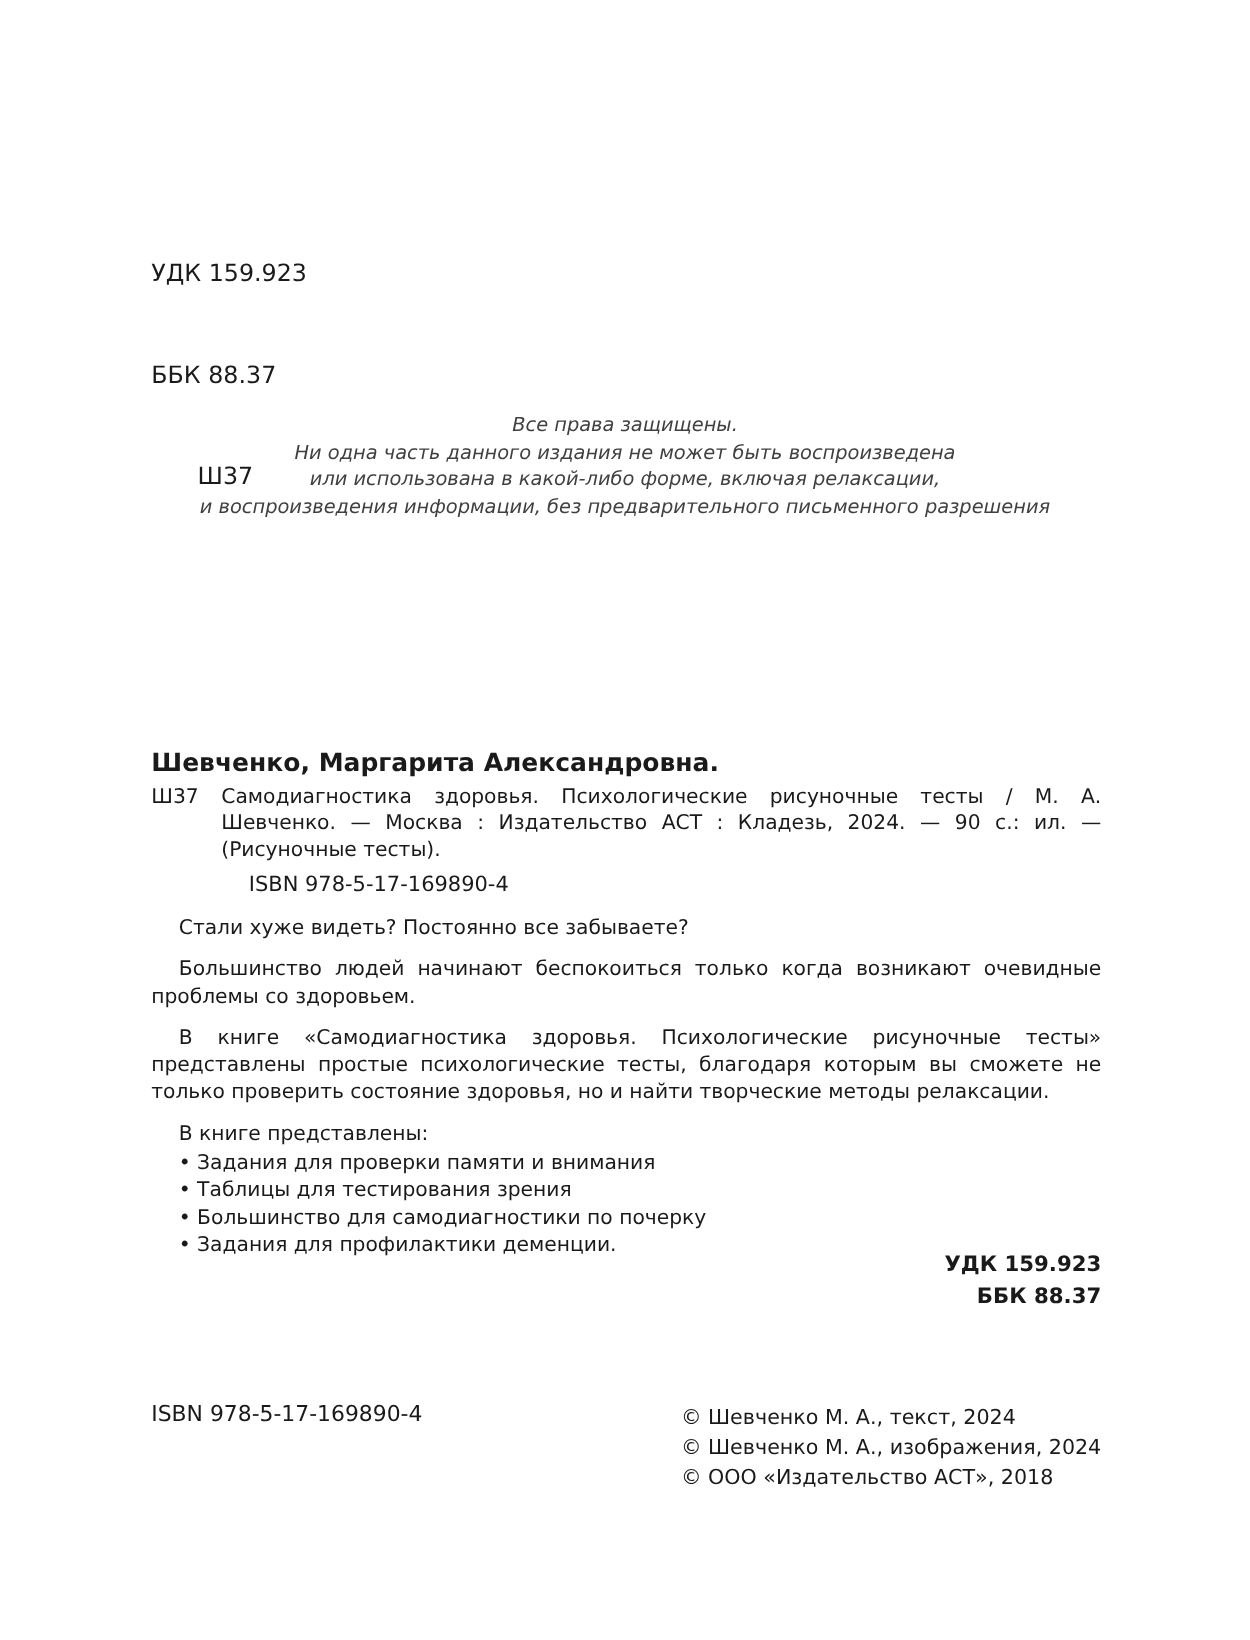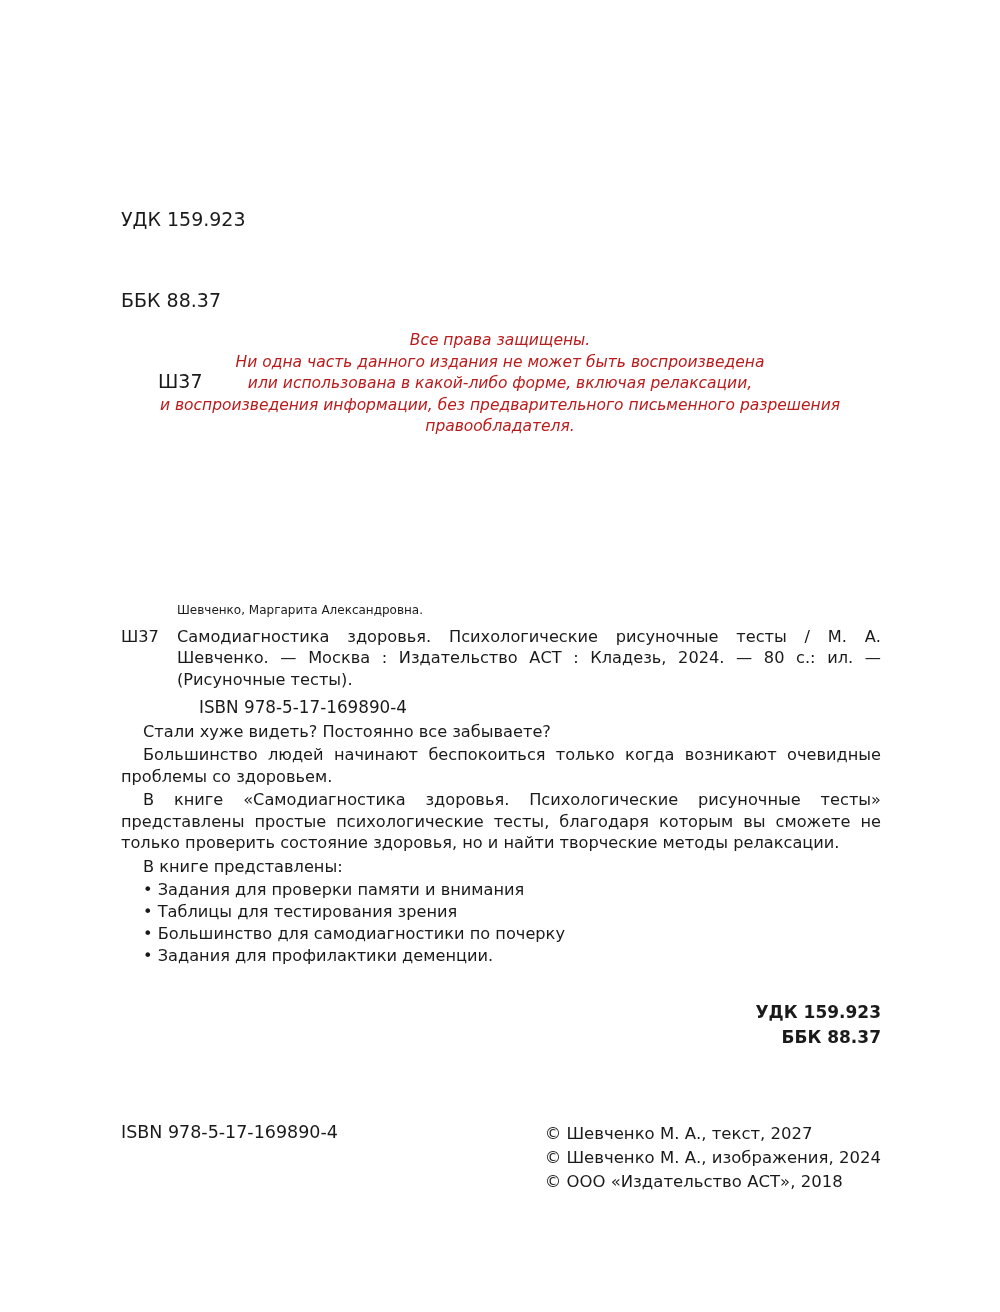--- a/index.html
+++ b/index.html
@@ -39,37 +39,36 @@
   
   .rights {
     position: absolute;
     left: 150px;
     top: 330px;
     width: 700px;
     text-align: center;
     font-style: italic;
     font-size: 15.5px;
     line-height: 21.5px;
-    color: #b91c1c;
+    color: #404040;
   }
   .rights div { white-space: nowrap; }
 
   
   .card {
     position: absolute;
     left: 121px;
     top: 600px;
     width: 760px;
     font-size: 16.2px;
     line-height: 21.5px;
   }
   .card .author {
-    font-weight: normal;
-    margin-left: 56px;
-    font-size: 12px;
+    font-weight: bold;
+    font-size: 20px;
     margin-bottom: 4px;
   }
   .card .desc-row {
     position: relative;
     padding-left: 56px;
   }
   .card .shelfmark {
     position: absolute;
     left: 0;
     top: 0;
@@ -78,21 +77,21 @@
   .card .desc {
     text-align: justify;
     text-align-last: left;
   }
   .card .isbn-line {
     margin-left: 78px;
     margin-top: 7px;
     font-size: 16.8px;
   }
   .card .para {
-    margin-top: 2px;
+    margin-top: 12px;
     text-align: justify;
     text-align-last: left;
   }
   .card .para-indent {
     text-indent: 22px;
   }
   .card .bullets {
     margin-top: 2px;
     margin-left: 22px;
   }
@@ -137,29 +136,28 @@
     <span class="l1">УДК 159.923</span>
     <span class="l2">ББК 88.37</span>
     <span class="l3">Ш37</span>
   </div>
 
   <div class="rights">
     <div>Все права защищены.</div>
     <div>Ни одна часть данного издания не может быть воспроизведена</div>
     <div>или использована в какой-либо форме, включая релаксации,</div>
     <div>и воспроизведения информации, без предварительного письменного разрешения</div>
-    <div>правообладателя.</div>
   </div>
 
   <div class="card">
     <div class="author">Шевченко, Маргарита Александровна.</div>
 
     <div class="desc-row">
       <span class="shelfmark">Ш37</span>
-      <div class="desc">Самодиагностика здоровья. Психологические рисуночные тесты / М. А. Шевченко. — Москва : Издательство АСТ : Кладезь, 2024. — 80 с.: ил. — (Рисуночные тесты).</div>
+      <div class="desc">Самодиагностика здоровья. Психологические рисуночные тесты / М. А. Шевченко. — Москва : Издательство АСТ : Кладезь, 2024. — 90 с.: ил. — (Рисуночные тесты).</div>
     </div>
 
     <div class="isbn-line">ISBN 978-5-17-169890-4</div>
 
     <div class="para para-indent">Стали хуже видеть? Постоянно все забываете?</div>
     <div class="para para-indent">Большинство людей начинают беспокоиться только когда возникают очевидные проблемы со здоровьем.</div>
     <div class="para para-indent">В книге «Самодиагностика здоровья. Психологические рисуночные тесты» представлены простые психологические тесты, благодаря которым вы сможете не только проверить состояние здоровья, но и найти творческие методы релаксации.</div>
     <div class="para para-indent">В книге представлены:</div>
 
     <div class="bullets">
@@ -171,18 +169,18 @@
   </div>
 
   <div class="classif-bottom">
     <div>УДК 159.923</div>
     <div>ББК 88.37</div>
   </div>
 
   <div class="footer-isbn">ISBN 978-5-17-169890-4</div>
 
   <div class="footer-copy">
-    <div>© Шевченко М. А., текст, 2027</div>
+    <div>© Шевченко М. А., текст, 2024</div>
     <div>© Шевченко М. А., изображения, 2024</div>
     <div>© ООО «Издательство АСТ», 2018</div>
   </div>
 
 </div>
 
 </body></html>

